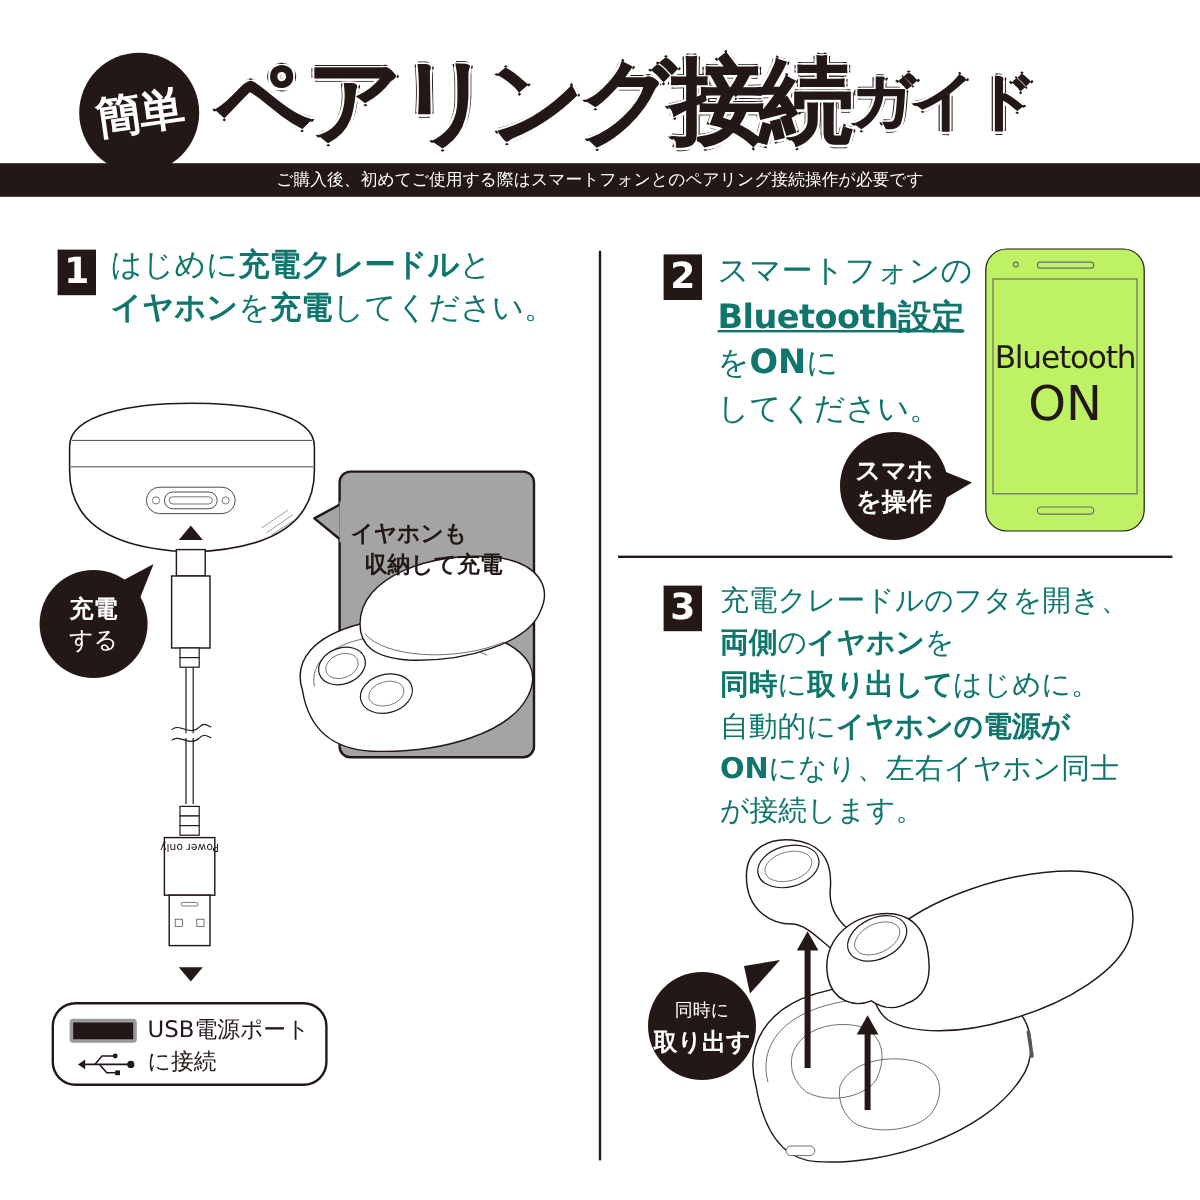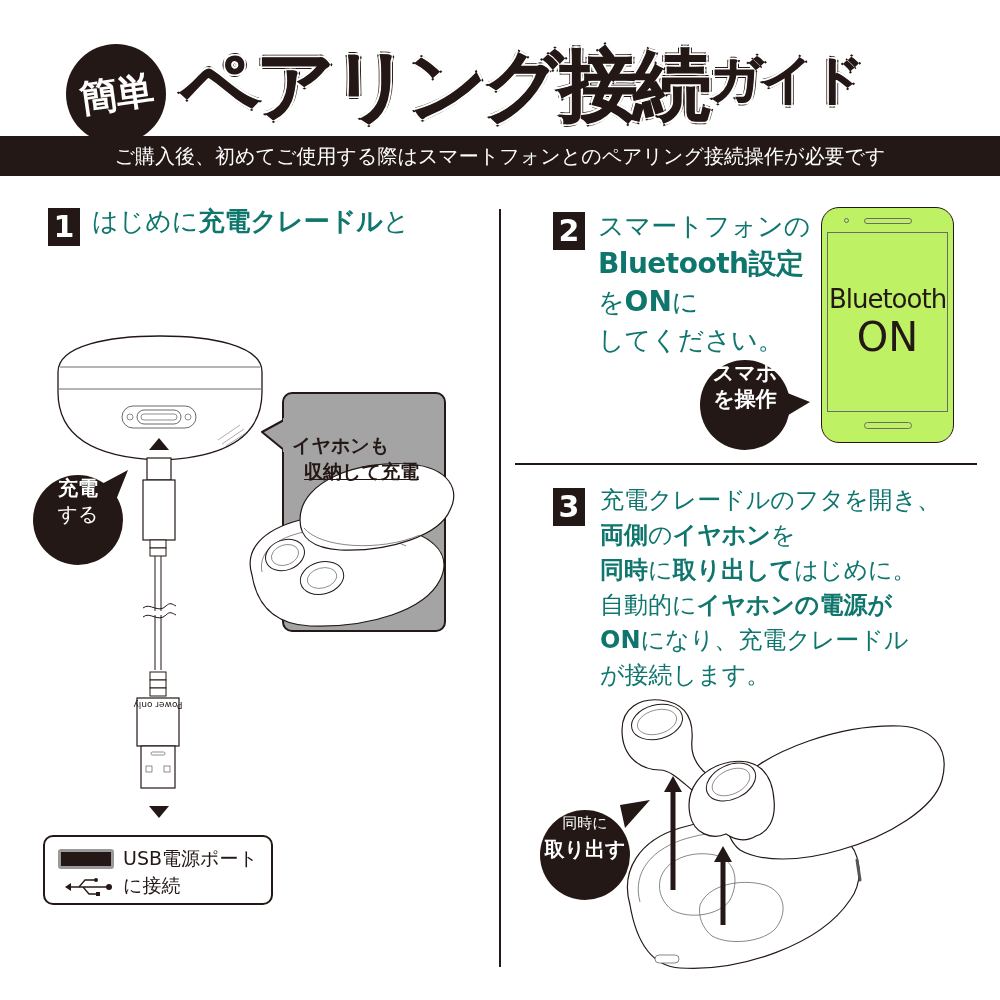--- a/index.html
+++ b/index.html
@@ -13,55 +13,55 @@
     left: 66px; top: 44px; width: 100px; height: 100px;
     border-radius: 50%; background: #231815;
     display: flex; align-items: center; justify-content: center;
   }
   .title-badge span {
     color: #fff; font-weight: bold; font-size: 38px; letter-spacing: -2px;
     transform: rotate(-8deg); display: inline-block;
   }
   .title-main {
     left: 180px; top: 40px; height: 90px;
-    display: flex; align-items: flex-start;
+    display: flex; align-items: center;
     font-weight: bold; color: #231815;
     text-shadow:
       -2px -2px 0 #fff, 2px -2px 0 #fff, -2px 2px 0 #fff, 2px 2px 0 #fff,
       -3px 0 0 #231815, 3px 0 0 #231815, 0 -3px 0 #231815, 0 3px 0 #231815;
     -webkit-text-stroke: 1px #231815;
   }
   .title-main .big { font-size: 78px; letter-spacing: -4px; line-height: 90px; }
   .title-main .small { font-size: 52px; letter-spacing: -2px; line-height: 78px; margin-left: 2px; }
 
   
   .banner {
-    left: 0; top: 136px; width: 1000px; height: 40px; background: #231815;
-    color: #fff; font-size: 20px; display: flex; align-items: center; justify-content: center;
+    left: 0; top: 136px; width: 1000px; height: 28px; background: #231815;
+    color: #fff; font-size: 14px; display: flex; align-items: center; justify-content: center;
     letter-spacing: 0px;
   }
 
   
   .vdivider { left: 499px; top: 209px; width: 2px; height: 758px; background: #231815; }
   .hdivider { left: 515px; top: 463px; width: 462px; height: 2px; background: #231815; }
 
   
   .step-num {
     width: 32px; height: 38px; background: #231815; color: #fff;
     font-weight: bold; font-size: 30px; line-height: 38px; text-align: center;
   }
 
   .step-text { font-size: 26px; line-height: 36px; color: #0f766e; white-space: nowrap; }
   .step-text b { font-weight: bold; }
 
   
   .bubble {
     width: 90px; height: 90px; border-radius: 50%; background: #231815;
     color: #fff; font-weight: bold; display: flex; flex-direction: column;
-    align-items: center; text-align: center;
+    align-items: center; justify-content: center; text-align: center;
   }
   .bubble .l1, .bubble .l2 { display: block; line-height: 26px; }
 
   
   .phone {
     left: 821px; top: 207px; width: 133px; height: 236px;
     border: 1.5px solid #231815; border-radius: 18px; background: #bef264;
   }
   .phone-screen {
     position: absolute; left: 5px; top: 24px; width: 121px; height: 180px;
@@ -88,21 +88,21 @@
     left: 282px; top: 392px; width: 164px; height: 240px;
     background: #a4a4a4; border: 2px solid #231815; border-radius: 10px;
   }
   .callout-text {
     left: 292px; top: 402px; font-size: 19px; line-height: 26px; font-weight: bold; color: #231815; margin-top: 30px;
   }
 
   
   .usb-box {
     left: 43px; top: 835px; width: 230px; height: 70px;
-    border: 2px solid #231815; border-radius: 10px; background: #fff;
+    border: 2px solid #231815; border-radius: 20px; background: #fff;
   }
   .usb-port {
     position: absolute; left: 13px; top: 12px; width: 56px; height: 20px;
     background: #231815; border: 3px solid #9a9a9a; border-radius: 3px;
   }
   .usb-text {
     position: absolute; left: 78px; top: 8px; font-size: 19px; line-height: 27px; color: #231815;
   }
   .usb-sym { position: absolute; left: 20px; top: 40px; }
 
@@ -125,20 +125,23 @@
 
 <div class="abs vdivider"></div>
 <div class="abs hdivider"></div>
 
 <section>
   <div class="abs step-num" style="left:48px; top:208px;">1</div>
   <div class="abs step-text" style="left:92px; top:203px;">
     <div>
       <span>はじめに</span><b>充電クレードル</b><span>と</span>
     </div>
+    <div>
+      <b>イヤホン</b><span>を</span><b>充電</b><span>してください。</span>
+    </div>
   </div>
 
   <svg class="abs" style="left:0; top:0;" width="500" height="1000">
 
     <path d="M58,372 C58,345 110,336 160,336 C210,336 262,345 262,372 L262,392 C262,440 220,458 160,460 C100,458 58,440 58,392 Z" fill="#fff" stroke="#231815" stroke-width="1.3"></path>
     <line x1="60" y1="367" x2="260" y2="367" stroke="#444" stroke-width="0.8"></line>
     <line x1="59" y1="389" x2="261" y2="389" stroke="#444" stroke-width="0.8"></line>
 
     <rect x="122" y="406" width="74" height="22" rx="11" fill="#fff" stroke="#444" stroke-width="0.8"></rect>
     <rect x="137" y="410" width="44" height="14" rx="7" fill="#fff" stroke="#444" stroke-width="0.8"></rect>
@@ -198,21 +201,21 @@
     <ellipse cx="285" cy="555" rx="20" ry="15" fill="#fff" stroke="#231815" stroke-width="1" transform="rotate(-20 285 555)"></ellipse>
     <ellipse cx="285" cy="555" rx="14" ry="10" fill="none" stroke="#555" stroke-width="0.6" transform="rotate(-20 285 555)"></ellipse>
     <ellipse cx="322" cy="578" rx="22" ry="16" fill="#fff" stroke="#231815" stroke-width="1" transform="rotate(-15 322 578)"></ellipse>
     <ellipse cx="322" cy="578" rx="15" ry="10" fill="none" stroke="#555" stroke-width="0.6" transform="rotate(-15 322 578)"></ellipse>
 
     <path d="M300,520 C300,480 360,460 410,464 C450,468 460,490 450,510 C440,535 390,552 340,550 C312,548 300,538 300,520 Z" fill="#fff" stroke="#231815" stroke-width="1.2"></path>
     <path d="M304,528 C320,548 380,552 420,535" fill="none" stroke="#555" stroke-width="0.7"></path>
   </svg>
   <div class="abs callout-text">
     <div>イヤホンも</div>
-    <div style="padding-left:12px;text-decoration:underline;">収納して充電</div>
+    <div style="padding-left:12px;">収納して充電</div>
   </div>
 
   <div class="abs usb-box">
     <div class="usb-port"></div>
     <svg class="usb-sym" width="50" height="20">
       <line x1="4" y1="10" x2="44" y2="10" stroke="#231815" stroke-width="1.5"></line>
       <polygon points="0,10 6,6 6,14" fill="#231815"></polygon>
       <circle cx="44" cy="10" r="3" fill="#231815"></circle>
       <polyline points="14,10 20,3 30,3" fill="none" stroke="#231815" stroke-width="1.3"></polyline>
       <circle cx="31" cy="3" r="2" fill="#231815"></circle>
@@ -223,21 +226,21 @@
       <div>USB電源ポート</div>
       <div>に接続</div>
     </div>
   </div>
 </section>
 
 <section>
   <div class="abs step-num" style="left:553px; top:212px;">2</div>
   <div class="abs step-text" style="left:598px; top:207px; line-height:38px;">
     <div><span>スマートフォンの</span></div>
-    <div style="font-size:28px; letter-spacing:-0.5px;"><b>Bluetooth設定</b></div>
+    <div style="font-size:28px; letter-spacing:-0.5px;text-decoration:underline;"><b>Bluetooth設定</b></div>
     <div><span>を</span><b style="font-size:28px;">ON</b><span>に</span></div>
     <div><span>してください。</span></div>
   </div>
 
   <svg class="abs" style="left:0; top:0;" width="1000" height="500">
     <polygon points="780,390 810,402 780,420" fill="#231815"></polygon>
   </svg>
   <div class="abs bubble" style="left:700px; top:360px; font-size:21px;">
     <span class="l1">スマホ</span>
     <span class="l2">を操作</span>
@@ -254,21 +257,21 @@
   </div>
 </section>
 
 <section>
   <div class="abs step-num" style="left:553px; top:488px;">3</div>
   <div class="abs step-text" style="left:600px; top:483px; line-height:35px; font-size:24px;">
     <div><span>充電クレードルのフタを開き、</span></div>
     <div><b>両側</b><span>の</span><b>イヤホン</b><span>を</span></div>
     <div><b>同時</b><span>に</span><b>取り出して</b><span>はじめに。</span></div>
     <div><span>自動的に</span><b>イヤホンの電源が</b></div>
-    <div><b>ON</b><span>になり、充電クレードル</span></div>
+    <div><b>ON</b><span>になり、左右イヤホン同士</span></div>
     <div><span>が接続します。</span></div>
   </div>
 
   <svg class="abs" style="left:0; top:0;" width="1000" height="1000">
 
     <path d="M630,905 C620,870 640,840 680,828 C740,810 800,815 845,840 C860,850 865,880 850,900 C820,945 740,972 680,968 C650,966 636,940 630,905 Z" fill="#fff" stroke="#231815" stroke-width="1.2"></path>
     <path d="M640,902 C632,872 652,848 688,838 C740,824 796,828 836,850" fill="none" stroke="#555" stroke-width="0.7"></path>
     <path d="M660,880 C665,860 690,850 715,855 C735,860 740,880 730,900 C720,915 690,920 672,910 C662,902 658,892 660,880 Z" fill="none" stroke="#555" stroke-width="0.7"></path>
     <path d="M700,905 C708,885 740,878 765,885 C785,892 788,912 776,928 C764,942 730,946 712,936 C702,928 698,916 700,905 Z" fill="none" stroke="#555" stroke-width="0.7"></path>
     <path d="M857,860 L860,880" stroke="#555" stroke-width="3" stroke-linecap="round"></path>

